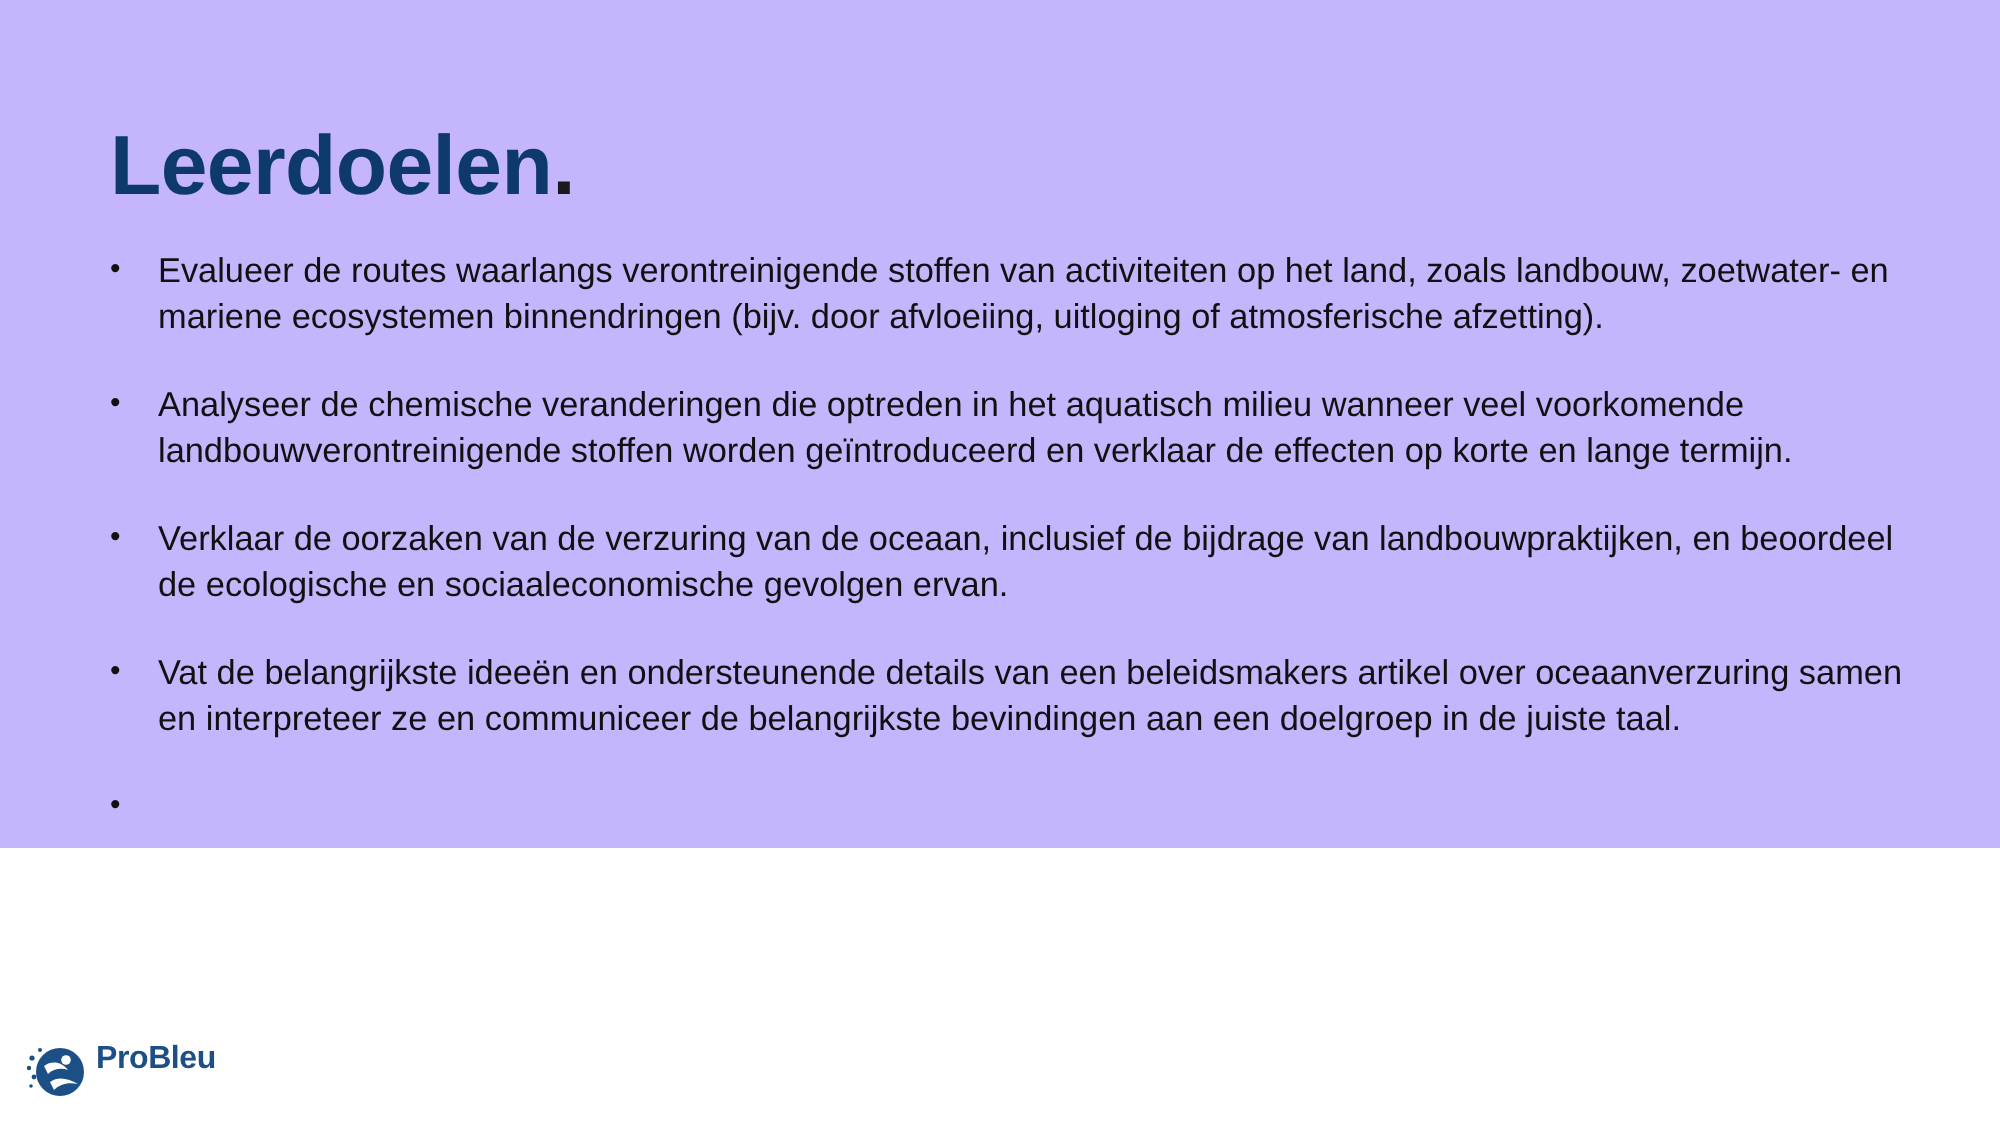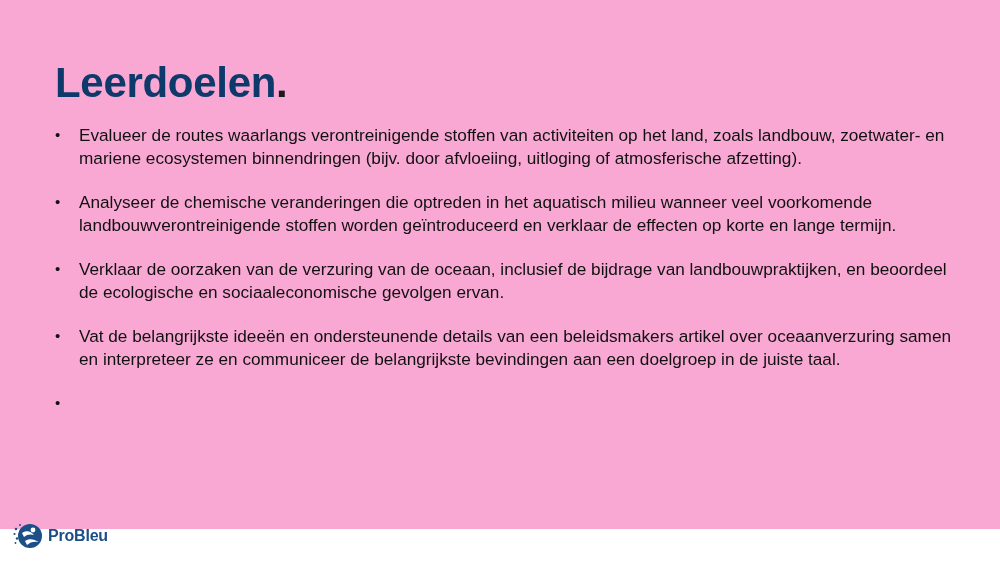--- a/index.html
+++ b/index.html
@@ -6,22 +6,22 @@
       margin: 0;
       padding: 0;
       width: 1000px;
       height: 563px;
       background: #ffffff;
       overflow: hidden;
     }
     .slide {
       position: relative;
       width: 1000px;
-      height: 529px;
-      background: #f9a8d4;
+      height: 424px;
+      background: #c4b5fd;
       font-family: "Liberation Sans", sans-serif;
     }
     .title {
       position: absolute;
       left: 55px;
       top: 57px;
       margin: 0;
       font-family: "Liberation Sans", sans-serif;
       font-weight: bold;
       font-size: 42px;
@@ -57,21 +57,21 @@
       width: 10px;
       font-size: 15px;
       line-height: 22.5px;
       color: #111111;
     }
     .logo {
       position: absolute;
       left: 12px;
       top: 521px;
       display: flex;
-      align-items: center;
+      align-items: flex-start;
       gap: 4px;
     }
     .logo-mark {
       width: 32px;
       height: 30px;
       display: block;
     }
     .logo-text {
       font-family: "Liberation Sans", sans-serif;
       font-weight: bold;

